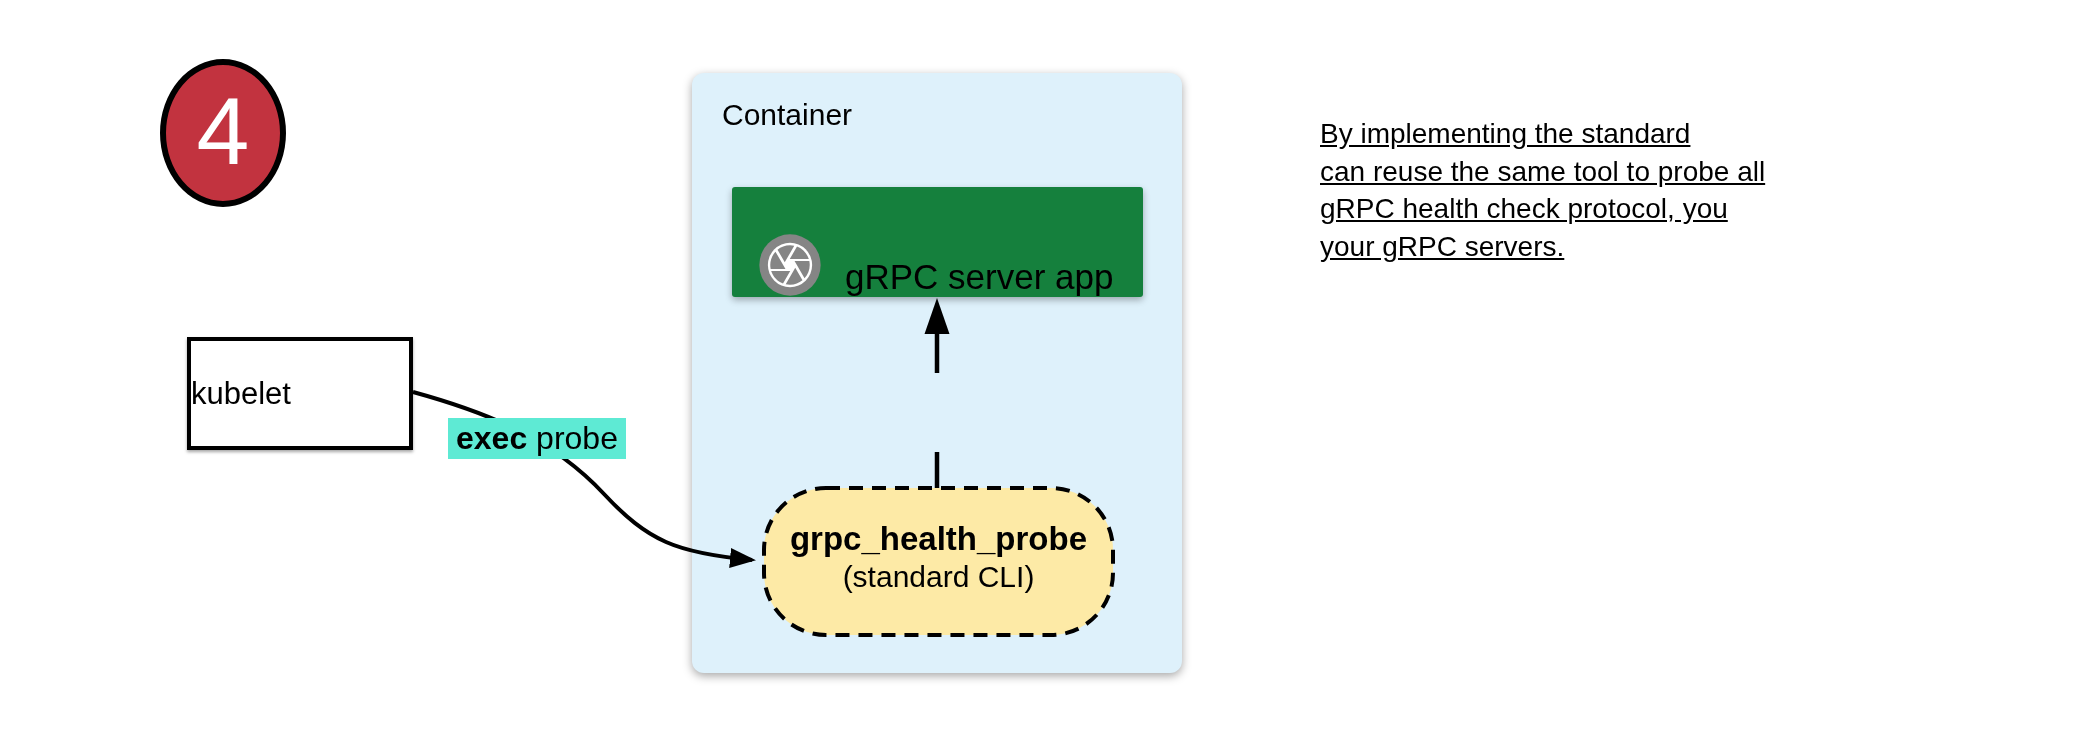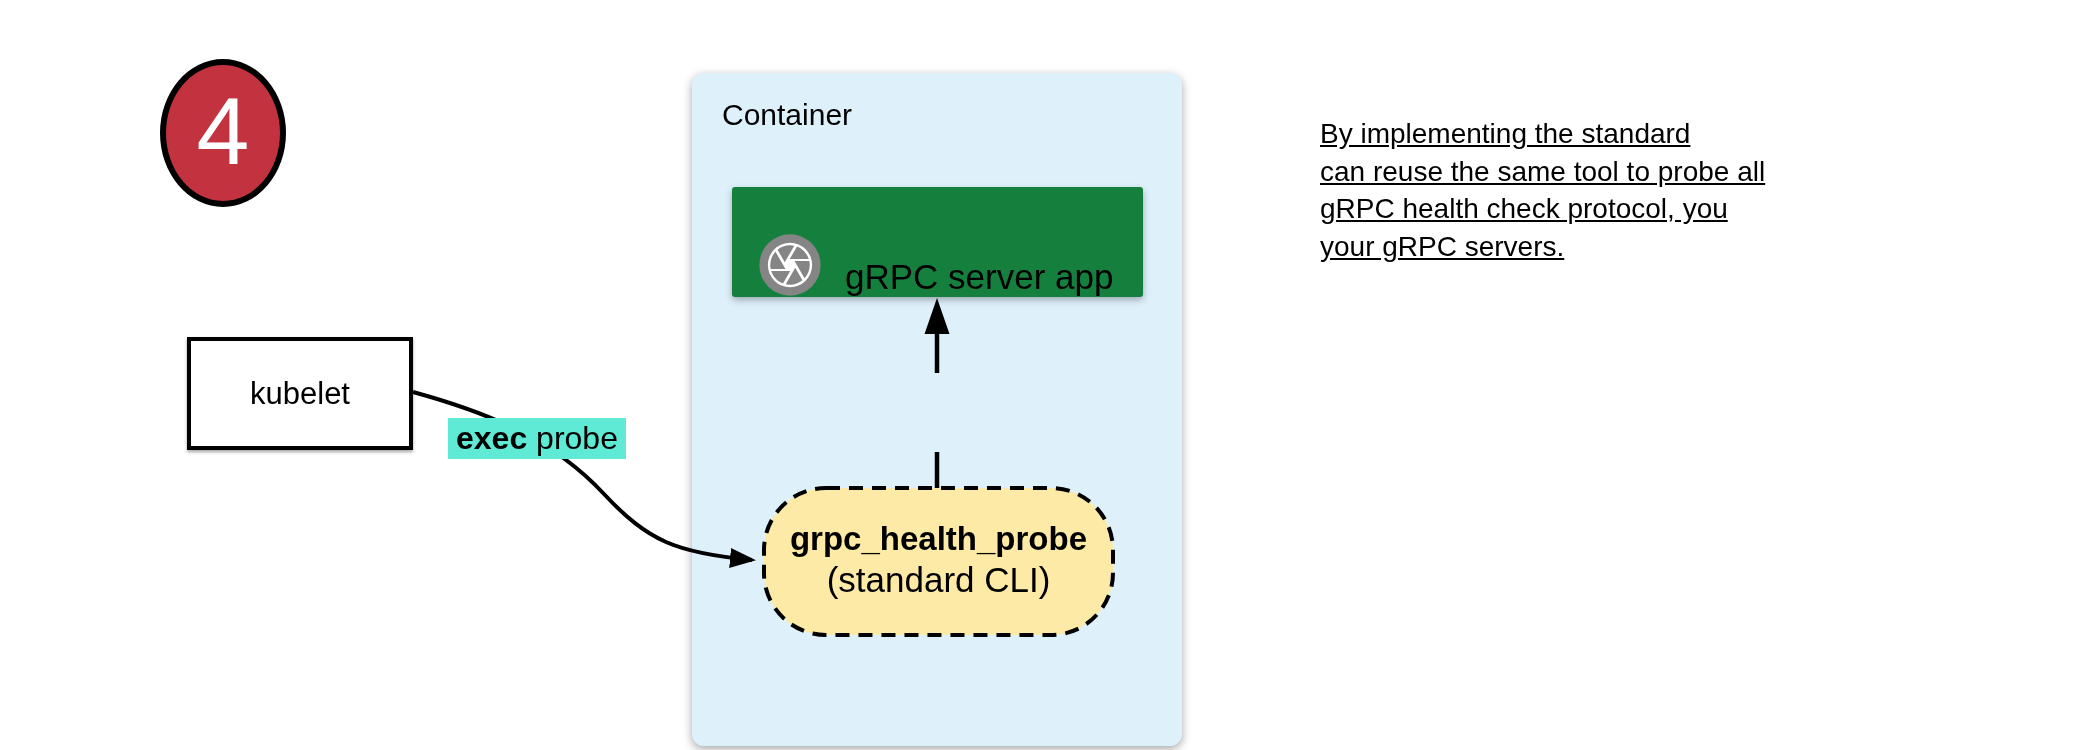--- a/index.html
+++ b/index.html
@@ -22,27 +22,27 @@
     display: flex; align-items: center; justify-content: center;
   }
   .badge-num { color: #fff; font-size: 95px; line-height: 1; margin-top: -4px; }
   
   .kubelet {
     position: absolute; left: 187px; top: 337px;
     width: 226px; height: 113px;
     background: #fff; border: 4px solid #000;
     box-sizing: border-box;
     box-shadow: 0 2px 3px rgba(0,0,0,0.35);
-    display: flex; align-items: center; justify-content: center;
+    display: flex; align-items: center; justify-content: flex-start;
     font-size: 31px;
   }
   
   .container-panel {
     position: absolute; left: 692px; top: 73px;
-    width: 490px; height: 673px;
+    width: 490px; height: 600px;
     background: #def1fb;
     border-radius: 12px;
     box-shadow: 0 3px 10px rgba(0,0,0,0.35);
     z-index: 1;
   }
   .container-title {
     position: absolute; left: 30px; top: 99px;
     font-size: 30px; line-height: 36px;
     position: absolute;
   }
@@ -71,21 +71,21 @@
   .protocol-label {
     left: 777px; top: 371px; width: 320px;
     text-align: center; font-size: 31px; line-height: 38px;
   }
   .pill-title {
     left: 764px; top: 520px; width: 349px;
     text-align: center; font-size: 33px; font-weight: bold;
   }
   .pill-subtitle {
     left: 764px; top: 560px; width: 349px;
-    text-align: center; font-size: 35px;
+    text-align: center; font-size: 30px;
   }
   
   .note {
     position: absolute; left: 1320px; top: 115px;
     font-size: 28px; line-height: 37.5px;
     white-space: nowrap; z-index: 1; text-decoration: underline;
   }
   .bold { font-weight: bold; }
 </style>
 </head>

